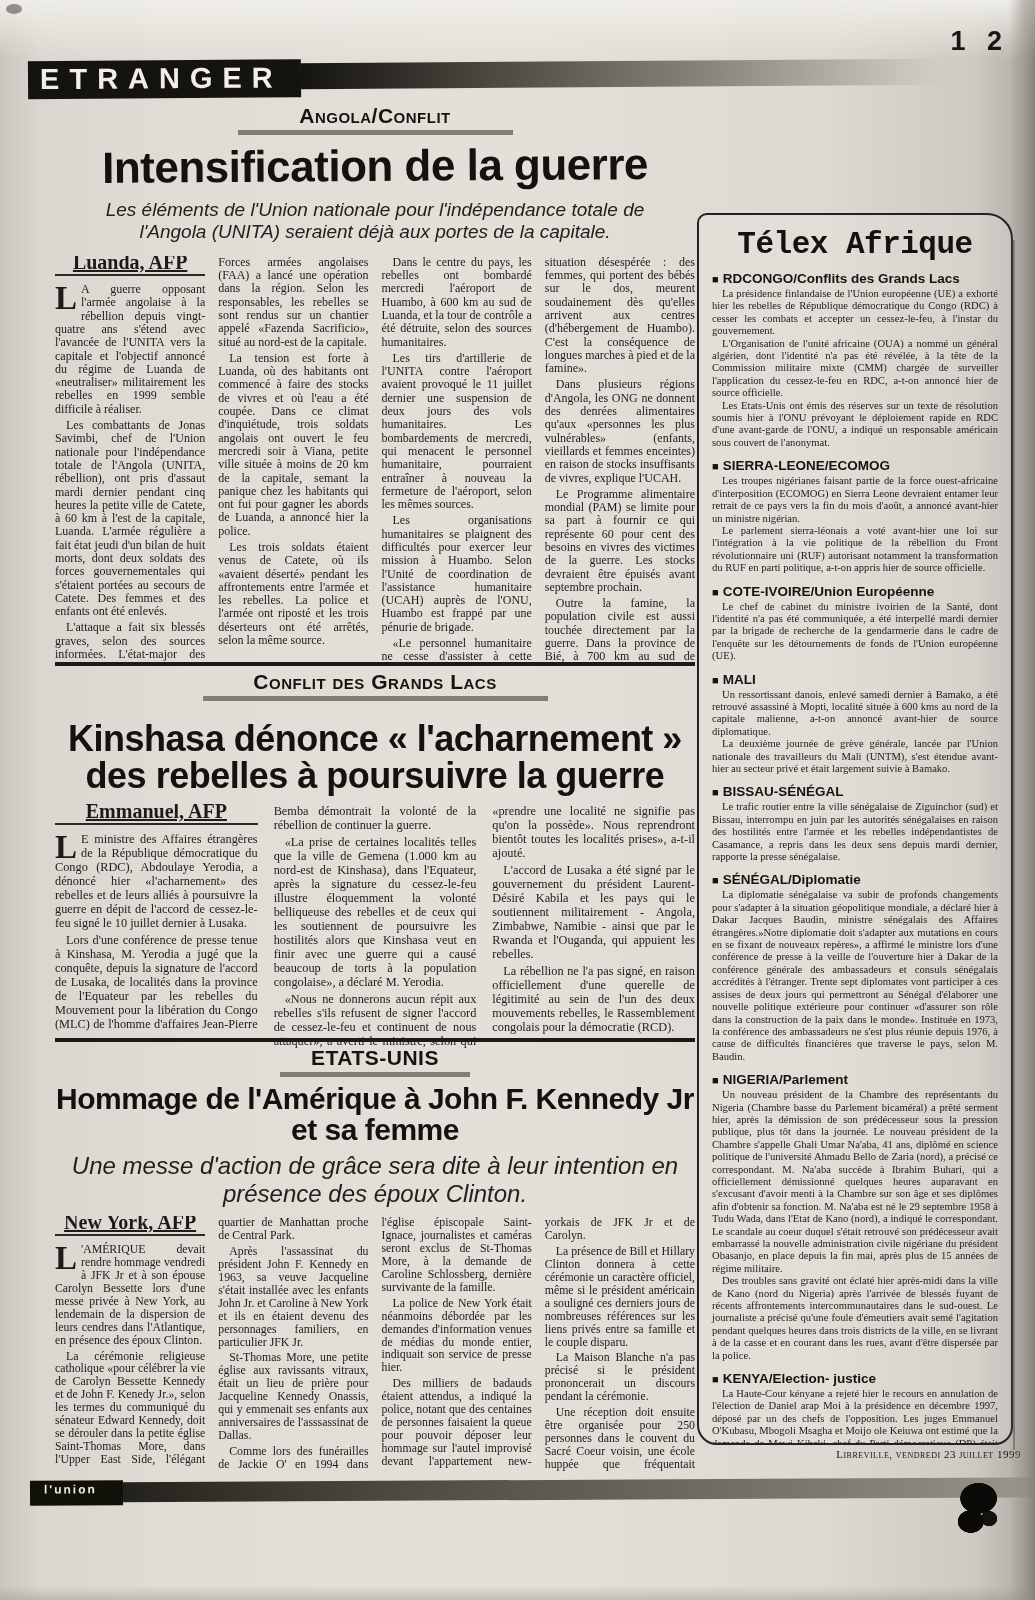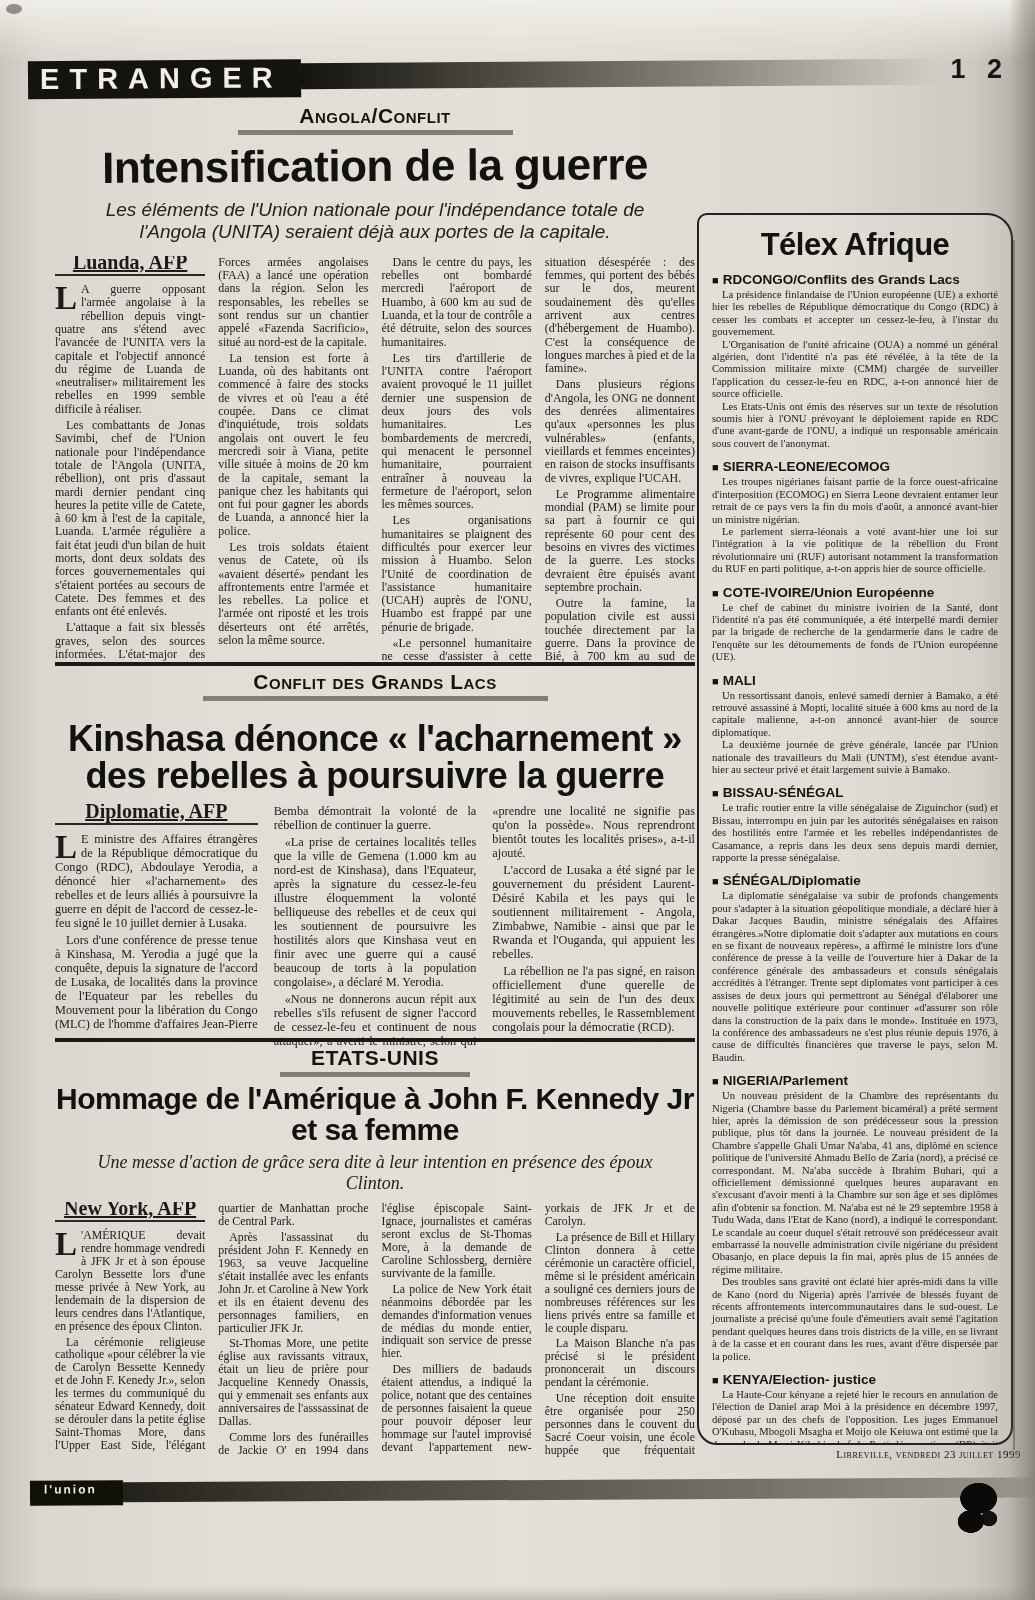--- a/index.html
+++ b/index.html
@@ -6,21 +6,21 @@
   .page{position:relative;width:1035px;height:1600px;margin:0 auto;overflow:hidden;
     background:linear-gradient(90deg,#c9c6bf 0,#dad7d0 4%,#e0ddd6 18%,#e3e0d9 50%,#dcd9d2 80%,#cdcac3 94%,#b2afa9 99%,#9a978f 100%);
     font-family:"Liberation Serif",serif;color:#1d1b18;}
   .page::before{content:"";position:absolute;left:0;top:0;width:100%;height:60px;
     background:linear-gradient(180deg,#efede7,rgba(239,237,231,0));pointer-events:none;}
   
   .banner{position:absolute;left:28px;top:58px;width:915px;height:38px;display:flex;transform:rotate(-0.4deg);}
   .banner-label{background:#15130f;color:#f2efe8;font-family:"Liberation Sans",sans-serif;font-weight:bold;
     font-size:29px;letter-spacing:10px;padding:2px 18px 4px 12px;white-space:nowrap;}
   .banner-tail{flex:1;background:linear-gradient(90deg,#15130f,#55524a 35%,#8b887f 65%,#c4c1b9 92%,rgba(196,193,185,0));margin-top:4px;height:26px;}
-  .page-num{position:absolute;right:26px;top:54px;font-family:"Liberation Sans",sans-serif;font-weight:bold;
+  .page-num{position:absolute;right:26px;top:26px;font-family:"Liberation Sans",sans-serif;font-weight:bold;
     font-size:27px;letter-spacing:7px;color:#181613;}
   
   .left-col{position:absolute;left:55px;width:640px;}
   .kicker-wrap{text-align:center;}
   .kicker{display:inline-block;font-family:"Liberation Sans",sans-serif;font-weight:bold;font-size:21px;
     font-variant:small-caps;letter-spacing:0.5px;color:#16140f;}
   .kicker-caps{font-variant:normal;}
   .kicker-bar{height:5px;background:#817e77;margin:2px auto 0;}
   .headline{font-family:"Liberation Sans",sans-serif;font-weight:bold;text-align:center;color:#14120e;
     letter-spacing:-0.5px;line-height:1.04;}
@@ -38,27 +38,27 @@
   .angola .headline{font-size:44px;margin-top:8px;transform:rotate(-0.4deg);}
   .angola .subhead{font-size:19px;margin:10px 18px 0;}
   .angola .body-cols{margin-top:13px;column-count:4;column-gap:13px;height:414px;font-size:12px;line-height:13.3px;}
   .kinshasa{top:670px;}
   .kinshasa .kicker-bar{width:345px;}
   .kinshasa .headline{font-size:36px;margin-top:19px;}
   .kinshasa .body-cols{margin-top:9px;column-count:3;column-gap:16px;height:252px;font-size:12.3px;line-height:14px;}
   .kennedy{top:1046px;}
   .kennedy .kicker-bar{width:190px;}
   .kennedy .headline{font-size:30px;margin-top:6px;}
-  .kennedy .subhead{font-size:18px;margin:7px 12px 0;font-family:Liberation Serif, serif;}
+  .kennedy .subhead{font-size:24px;margin:7px 12px 0;}
   .kennedy .body-cols{margin-top:8px;column-count:4;column-gap:13px;height:258px;font-size:11.8px;line-height:12.9px;}
   
   .telex{position:absolute;left:697px;top:213px;width:316px;height:1232px;box-sizing:border-box;
     border:2.5px solid #242220;border-radius:10px 26px 18px 20px;padding:10px 13px;overflow:hidden;
     background:rgba(238,236,230,0.25);}
-  .telex-title{font-family:Liberation Sans, sans-serif;font-weight:bold;font-size:31px;text-align:center;
+  .telex-title{font-family:Liberation Mono, monospace;font-weight:bold;font-size:31px;text-align:center;
     letter-spacing:-0.5px;margin:2px 0 6px;color:#14120e;}
   .telex-heading{font-family:"Liberation Sans",sans-serif;font-weight:bold;font-size:13.5px;margin:9px 0 2px;color:#16140f;}
   .telex-heading .sq{font-size:11px;margin-right:4px;}
   .telex-para{margin:0;text-indent:10px;text-align:justify;font-size:10.6px;line-height:12.4px;}
   
   .footer-date{position:absolute;right:14px;top:1448px;font-weight:normal;font-variant:small-caps;
     font-size:11px;letter-spacing:0.5px;color:#16140f;}
   .brand-bar{position:absolute;left:30px;right:0;top:1478px;height:25px;display:flex;transform:rotate(-0.3deg);}
   .brand-label{background:#111009;color:#efede6;font-family:"Liberation Sans",sans-serif;font-weight:bold;
     font-size:12px;letter-spacing:2px;padding:2px 26px 7px 14px;}
@@ -114,21 +114,21 @@
 
   <div class="divider" style="top:662px;"></div>
 
   <div class="left-col kinshasa">
     <div class="kicker-wrap">
       <div class="kicker">Conflit des Grands Lacs</div>
       <div class="kicker-bar"></div>
     </div>
     <div class="headline">Kinshasa dénonce « l'acharnement » des rebelles à poursuivre la guerre</div>
     <div class="body-cols">
-      <div class="byline-block">Diplomatie, AFP</div>
+      <div class="byline-block">Emmanuel, AFP</div>
     <p class="para"><span class="dropcap">L</span>E ministre des Affaires étrangères de la République démocratique du Congo (RDC), Abdoulaye Yerodia, a dénoncé hier «l'acharnement» des rebelles et de leurs alliés à poursuivre la guerre en dépit de l'accord de cessez-le-feu signé le 10 juillet dernier à Lusaka.</p>
         <p class="para">Lors d'une conférence de presse tenue à Kinshasa, M. Yerodia a jugé que la conquête, depuis la signature de l'accord de Lusaka, de localités dans la province de l'Equateur par les rebelles du Mouvement pour la libération du Congo (MLC) de l'homme d'affaires Jean-Pierre Bemba démontrait la volonté de la rébellion de continuer la guerre.</p>
         <p class="para">«La prise de certaines localités telles que la ville de Gemena (1.000 km au nord-est de Kinshasa), dans l'Equateur, après la signature du cessez-le-feu illustre éloquemment la volonté belliqueuse des rebelles et de ceux qui les soutiennent de poursuivre les hostilités alors que Kinshasa veut en finir avec une guerre qui a causé beaucoup de torts à la population congolaise», a déclaré M. Yerodia.</p>
         <p class="para">«Nous ne donnerons aucun répit aux rebelles s'ils refusent de signer l'accord de cessez-le-feu et continuent de nous attaquer», a averti le ministre, selon qui «prendre une localité ne signifie pas qu'on la possède». Nous reprendront bientôt toutes les localités prises», a-t-il ajouté.</p>
         <p class="para">L'accord de Lusaka a été signé par le gouvernement du président Laurent-Désiré Kabila et les pays qui le soutiennent militairement - Angola, Zimbabwe, Namibie - ainsi que par le Rwanda et l'Ouganda, qui appuient les rebelles.</p>
         <p class="para">La rébellion ne l'a pas signé, en raison officiellement d'une querelle de légitimité au sein de l'un des deux mouvements rebelles, le Rassemblement congolais pour la démocratie (RCD).</p>
       </div>
   </div>
 
   <div class="divider" style="top:1038px;"></div>

